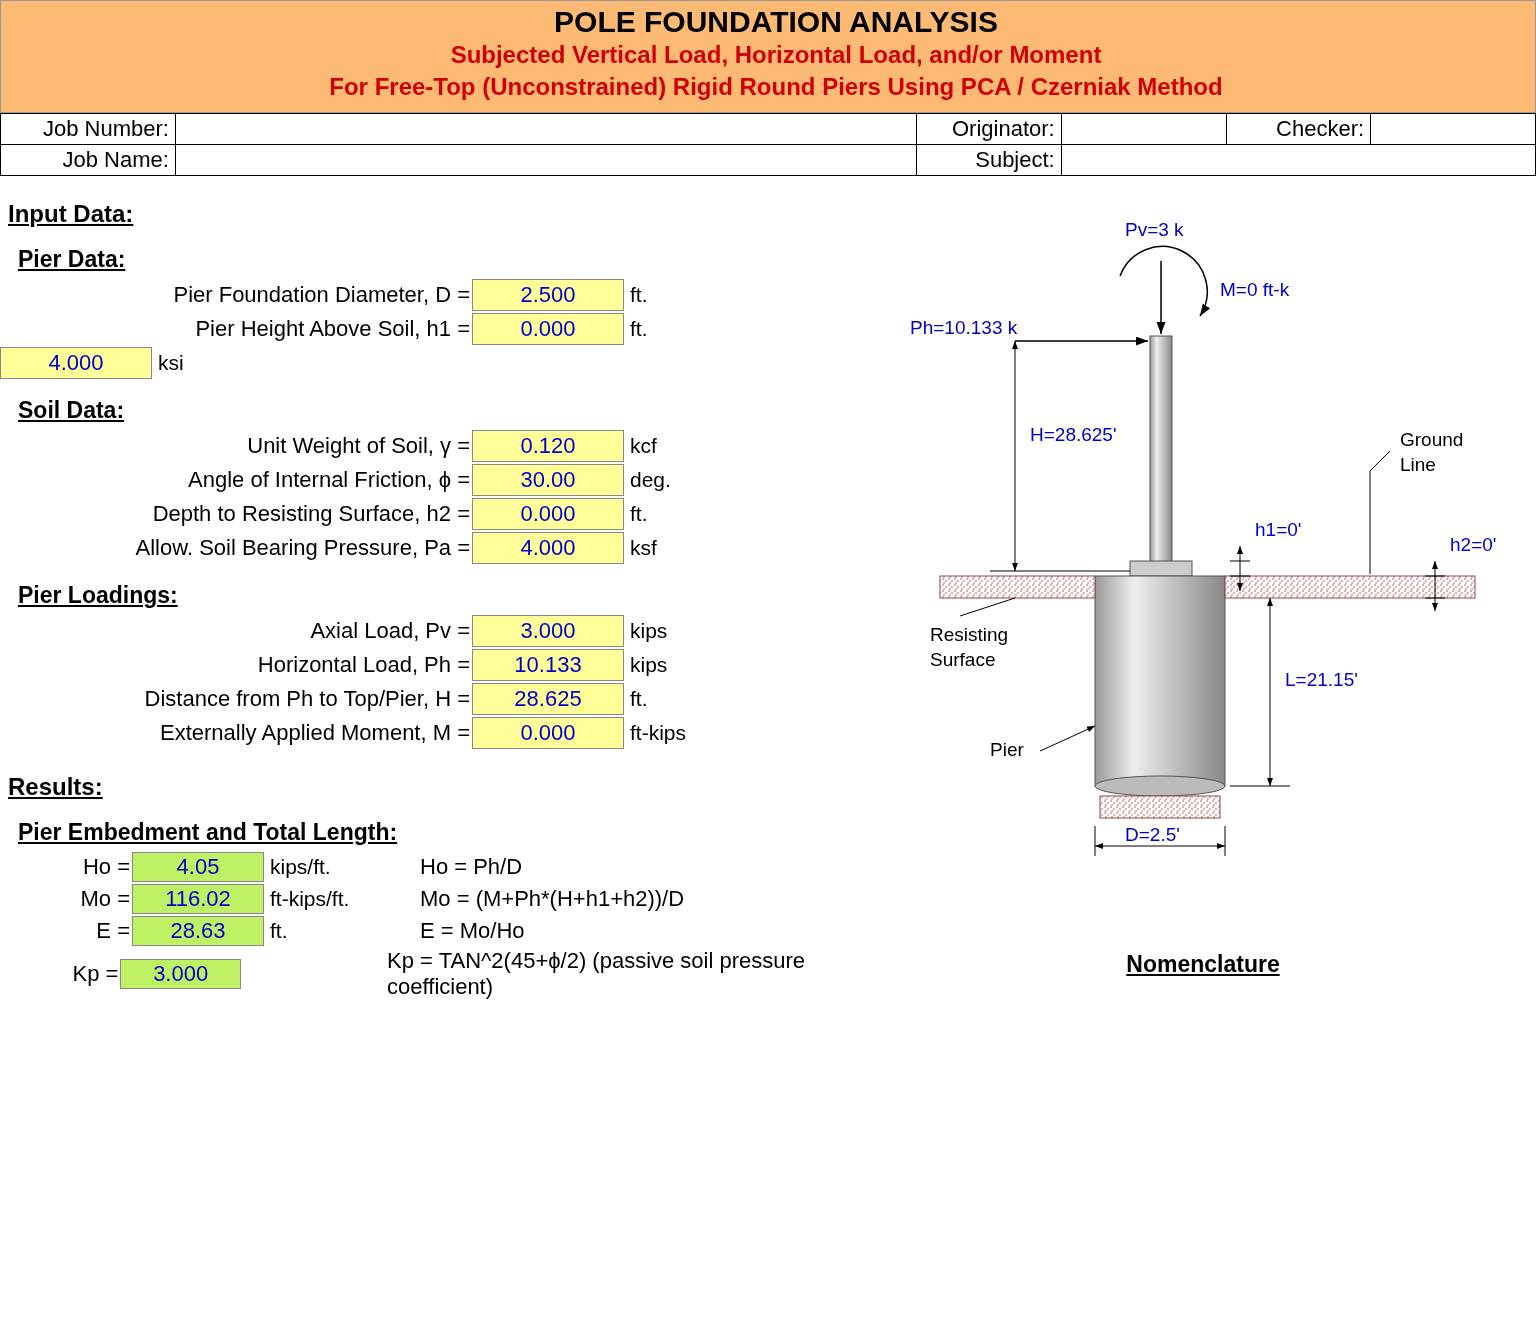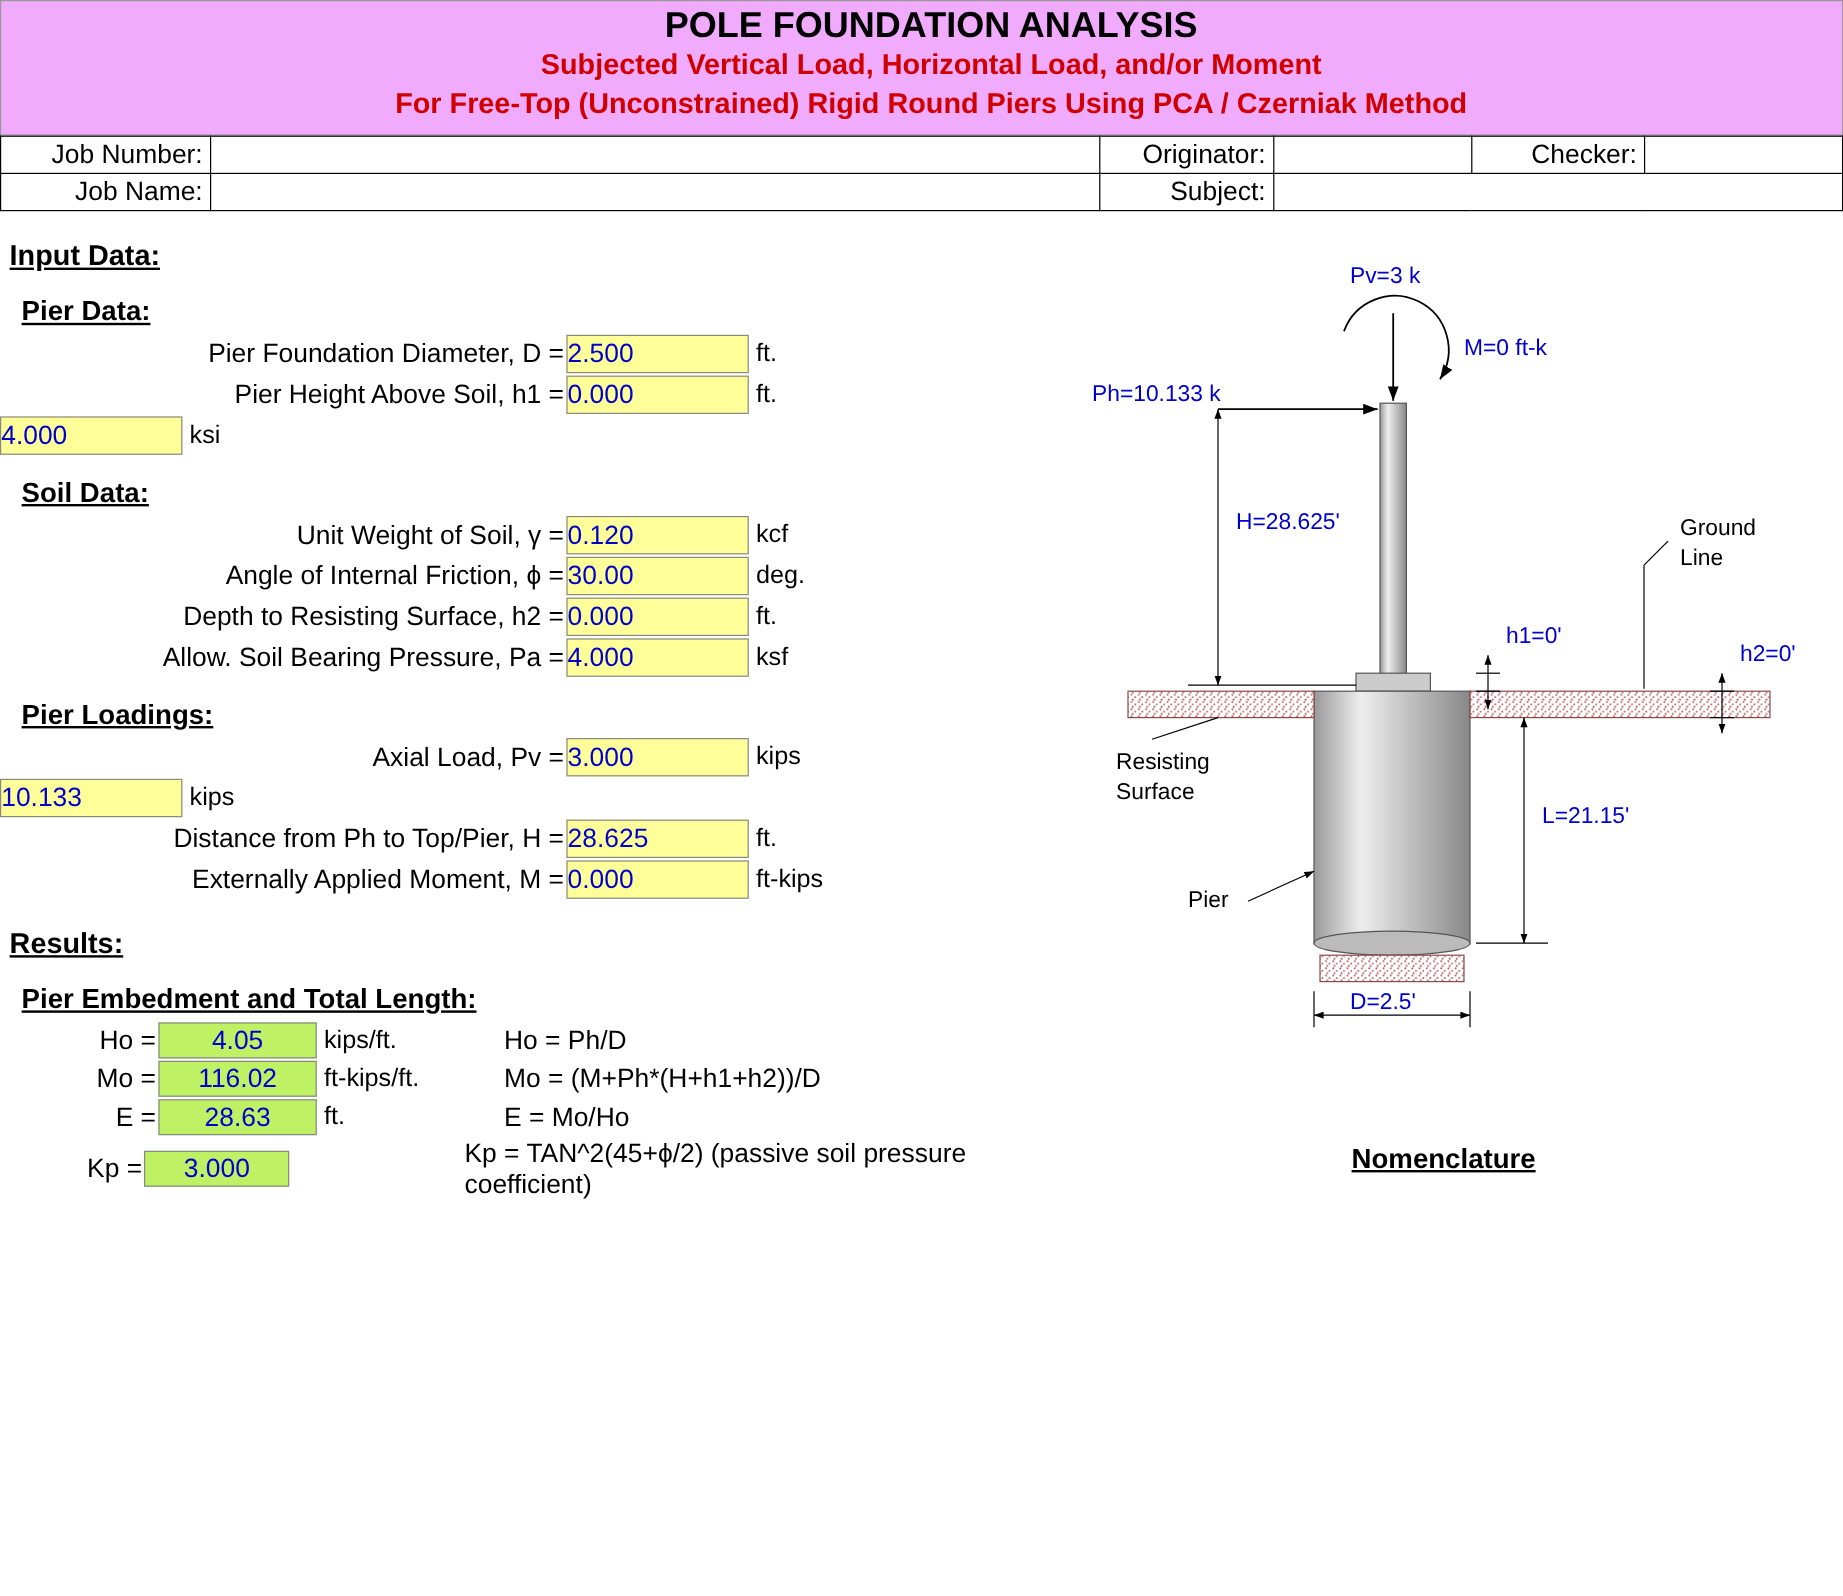--- a/index.html
+++ b/index.html
@@ -4,21 +4,21 @@
 <style>
   body {
     margin: 0;
     padding: 0;
     font-family: Arial, sans-serif;
     font-size: 21px;
     background: #fff;
     width: 1536px;
   }
   .title-block {
-    background: #f0abfc;
+    background: #fdba74;
     border: 1px solid #999;
     text-align: center;
     padding: 4px 0 8px 16px;
   }
   .main-title {
     font-weight: bold;
     font-size: 30px;
     color: #000;
   }
   .sub-title {
@@ -59,20 +59,21 @@
     width: 470px;
     text-align: right;
     padding-right: 2px;
     font-size: 22px;
   }
   .row .val-input {
     width: 150px;
     background: #ffff99;
     border: 1px solid #888;
     color: #0000cc;
+    text-align: center;
     font-size: 22px;
     padding: 2px 0;
   }
   .row .val-output {
     width: 130px;
     border: 1px solid #888;
     color: #0000cc;
     text-align: center;
     font-size: 22px;
     padding: 1px 0;
@@ -173,20 +174,21 @@
   <div class="unit">ksf</div>
 </div>
 
 <div class="sub-head">Pier Loadings:</div>
 <div class="row">
   <div class="lbl">Axial Load, Pv =</div>
   <div class="val-input">3.000</div>
   <div class="unit">kips</div>
 </div>
 <div class="row">
+  <div class="lbl">Horizontal Load, Ph =</div>
   <div class="val-input">10.133</div>
   <div class="unit">kips</div>
 </div>
 <div class="row">
   <div class="lbl">Distance from Ph to Top/Pier, H =</div>
   <div class="val-input">28.625</div>
   <div class="unit">ft.</div>
 </div>
 <div class="row">
   <div class="lbl">Externally Applied Moment, M =</div>

